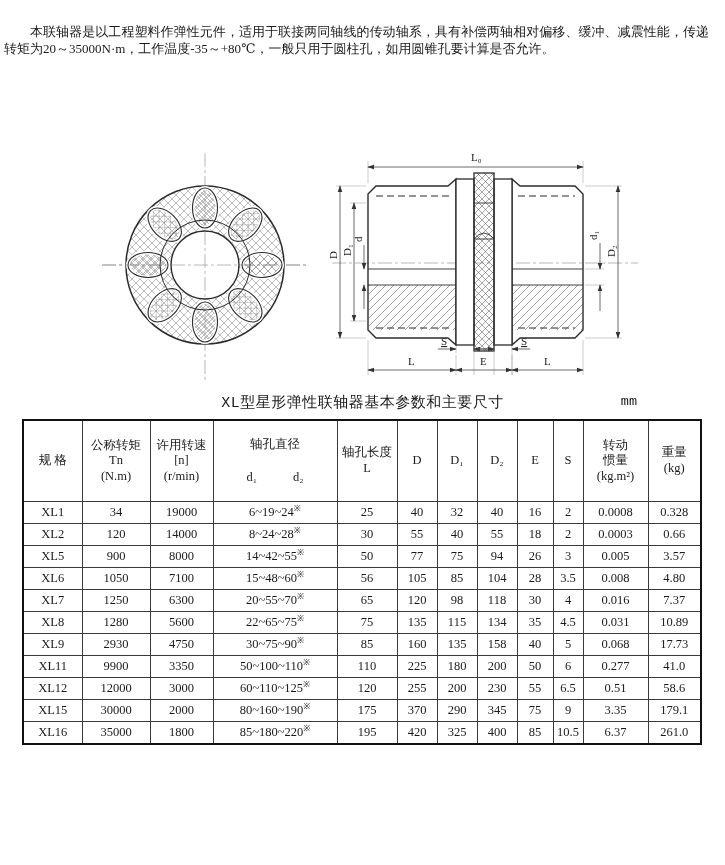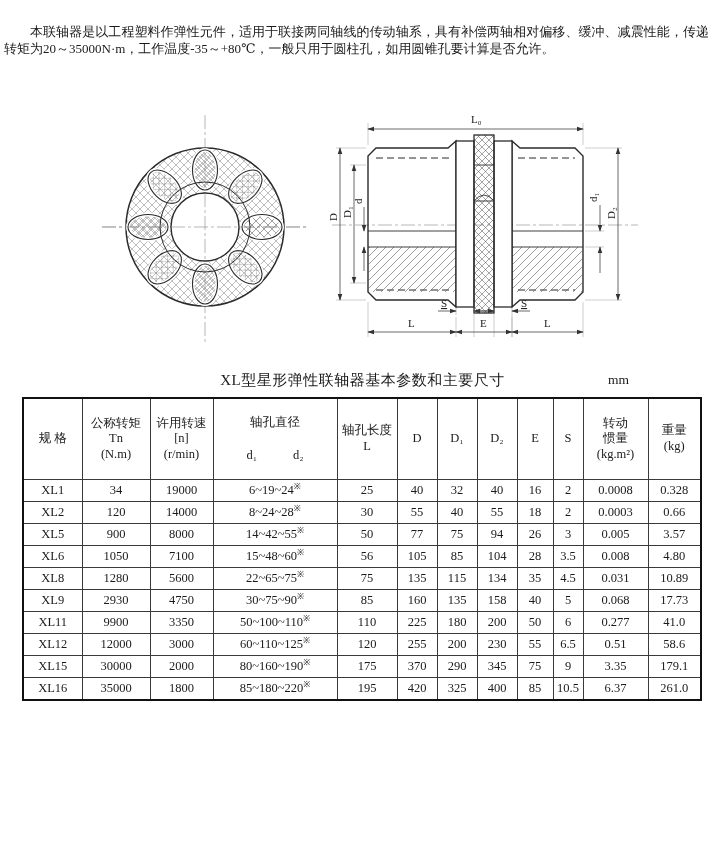--- a/index.html
+++ b/index.html
@@ -6,26 +6,26 @@
   body{
     width:725px;height:865px;overflow:hidden;background:#ffffff;color:#1a1a1a;
     font-family:"Liberation Serif","DejaVu Serif",serif;
     position:relative;
   }
   .intro{
     padding:10px 16px 0 4px;
     font-size:13px;line-height:17px;text-align:justify;
     text-indent:2em;
   }
-  .drawings{position:relative;height:250px;margin-top:48px;}
+  .drawings{position:relative;height:250px;margin-top:86px;}
   .front-view-svg{position:absolute;left:100px;top:0;}
   .section-view-svg{position:absolute;left:328px;top:0;}
-  .title-row{position:relative;height:26px;margin-top:16px;}
+  .title-row{position:relative;height:26px;font-family:Liberation Mono, monospace;}
   .table-title{position:absolute;left:0;right:0;text-align:center;font-size:15px;letter-spacing:.5px;}
-  .unit-label{position:absolute;right:96px;top:1px;font-size:13.5px;}
+  .unit-label{position:absolute;right:88px;top:1px;font-size:13.5px;}
   table.params{
     border-collapse:collapse;table-layout:fixed;
     margin-left:22px;width:678px;
     font-size:12.5px;
   }
   table.params td,table.params th{
     border:1px solid #3a3a3a;
     text-align:center;vertical-align:middle;
     padding:0 1px;height:21px;
     font-weight:normal;
@@ -320,20 +320,34 @@
     <td>56</td>
     <td>105</td>
     <td>85</td>
     <td>104</td>
     <td>28</td>
     <td>3.5</td>
     <td>0.008</td>
     <td>4.80</td>
   </tr>
 
+  <tr>
+    <td>XL7</td>
+    <td>1250</td>
+    <td>6300</td>
+    <td><span>20~55~70</span><sup class="mark">※</sup></td>
+    <td>65</td>
+    <td>120</td>
+    <td>98</td>
+    <td>118</td>
+    <td>30</td>
+    <td>4</td>
+    <td>0.016</td>
+    <td>7.37</td>
+  </tr>
 
   <tr>
     <td>XL8</td>
     <td>1280</td>
     <td>5600</td>
     <td><span>22~65~75</span><sup class="mark">※</sup></td>
     <td>75</td>
     <td>135</td>
     <td>115</td>
     <td>134</td>

